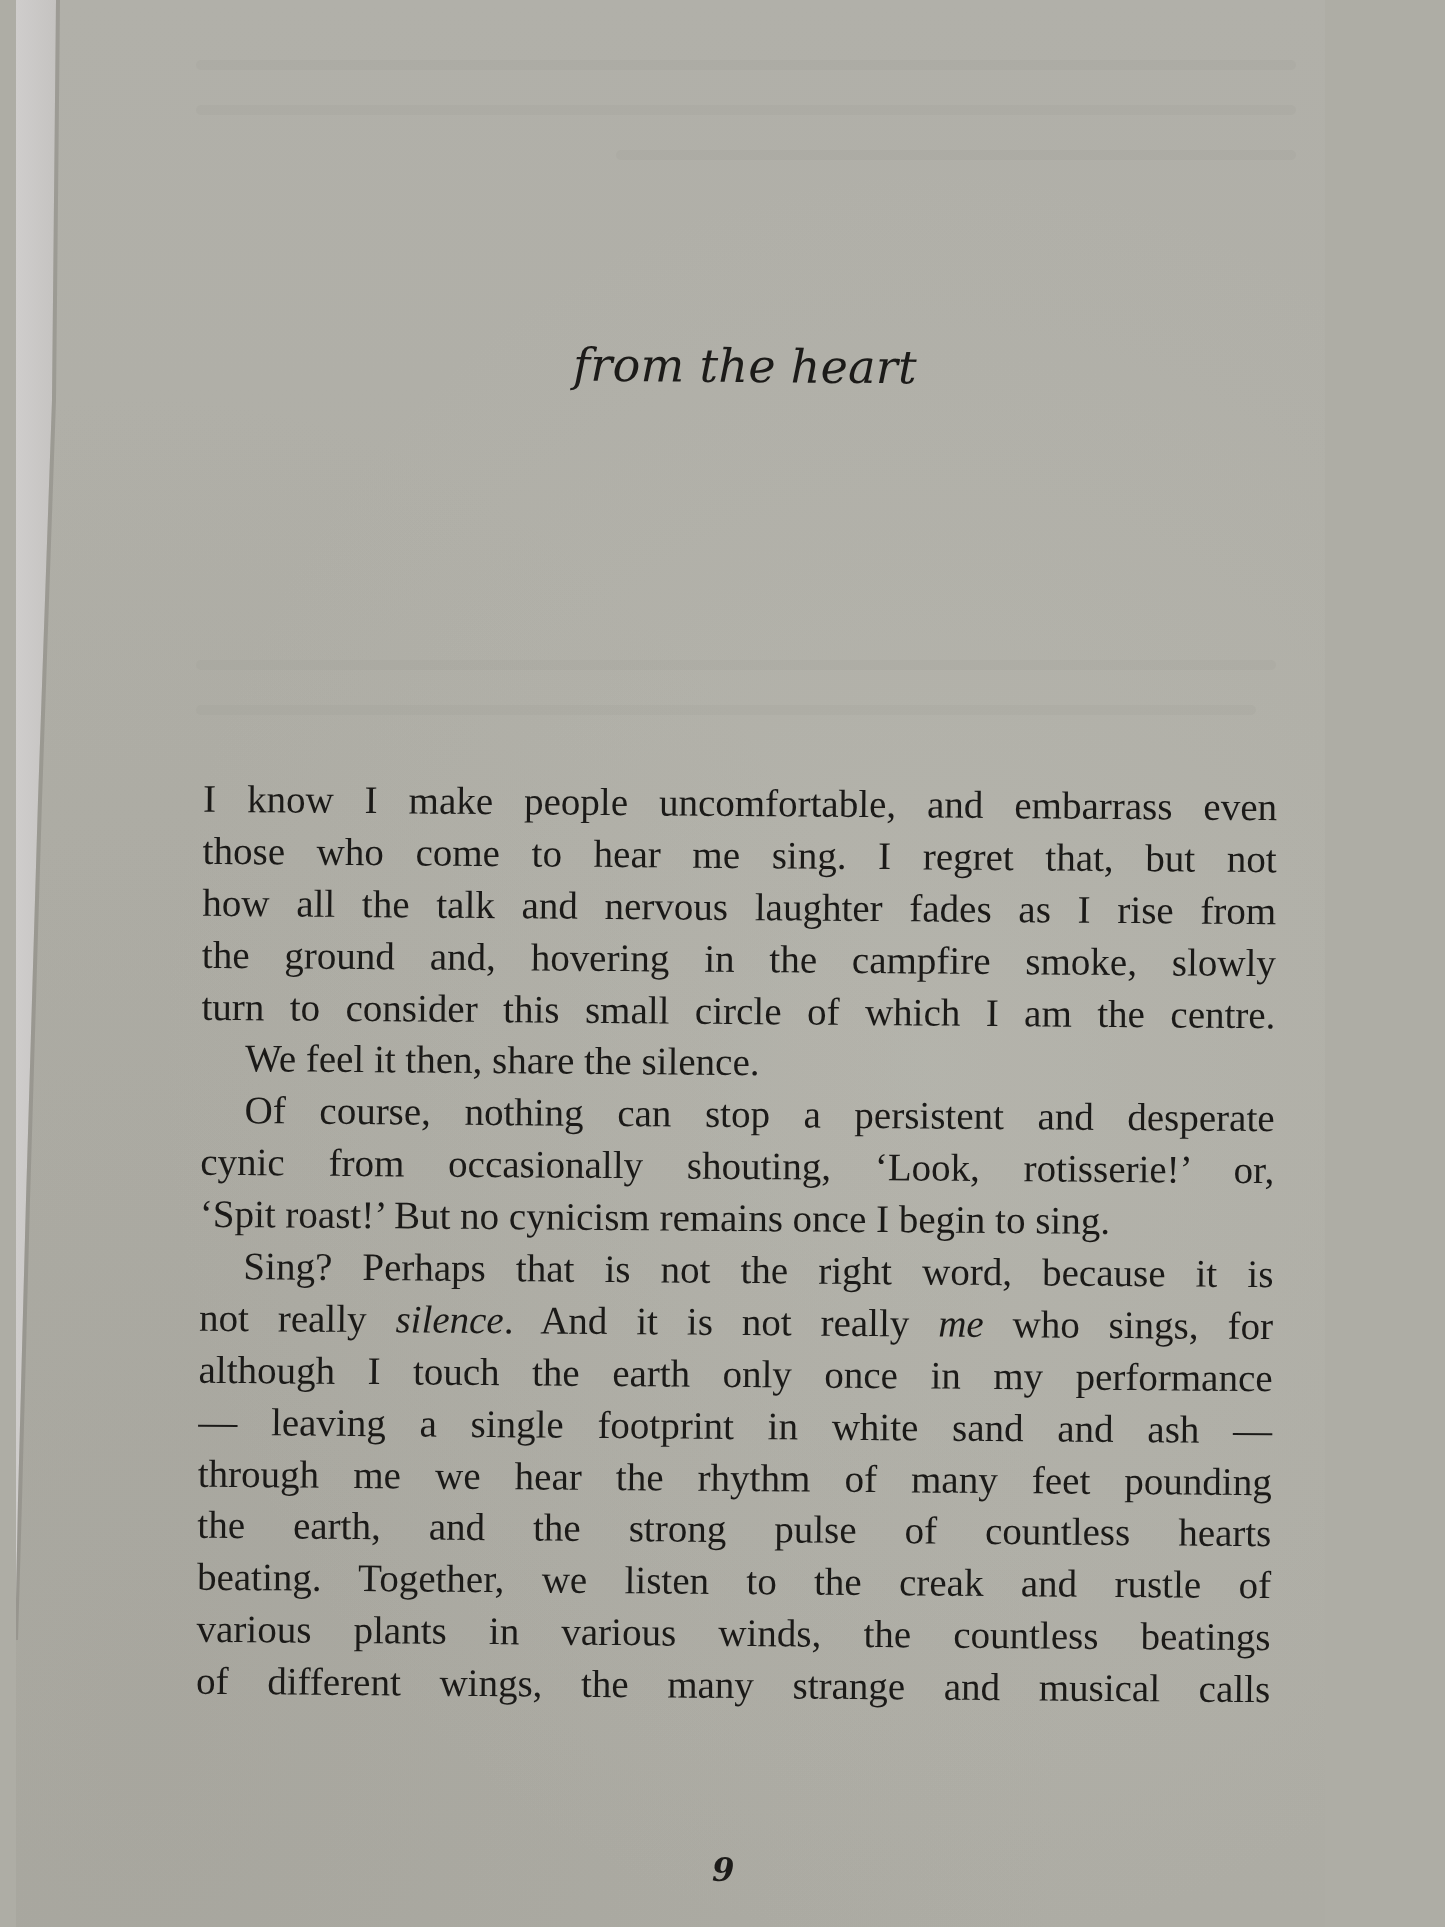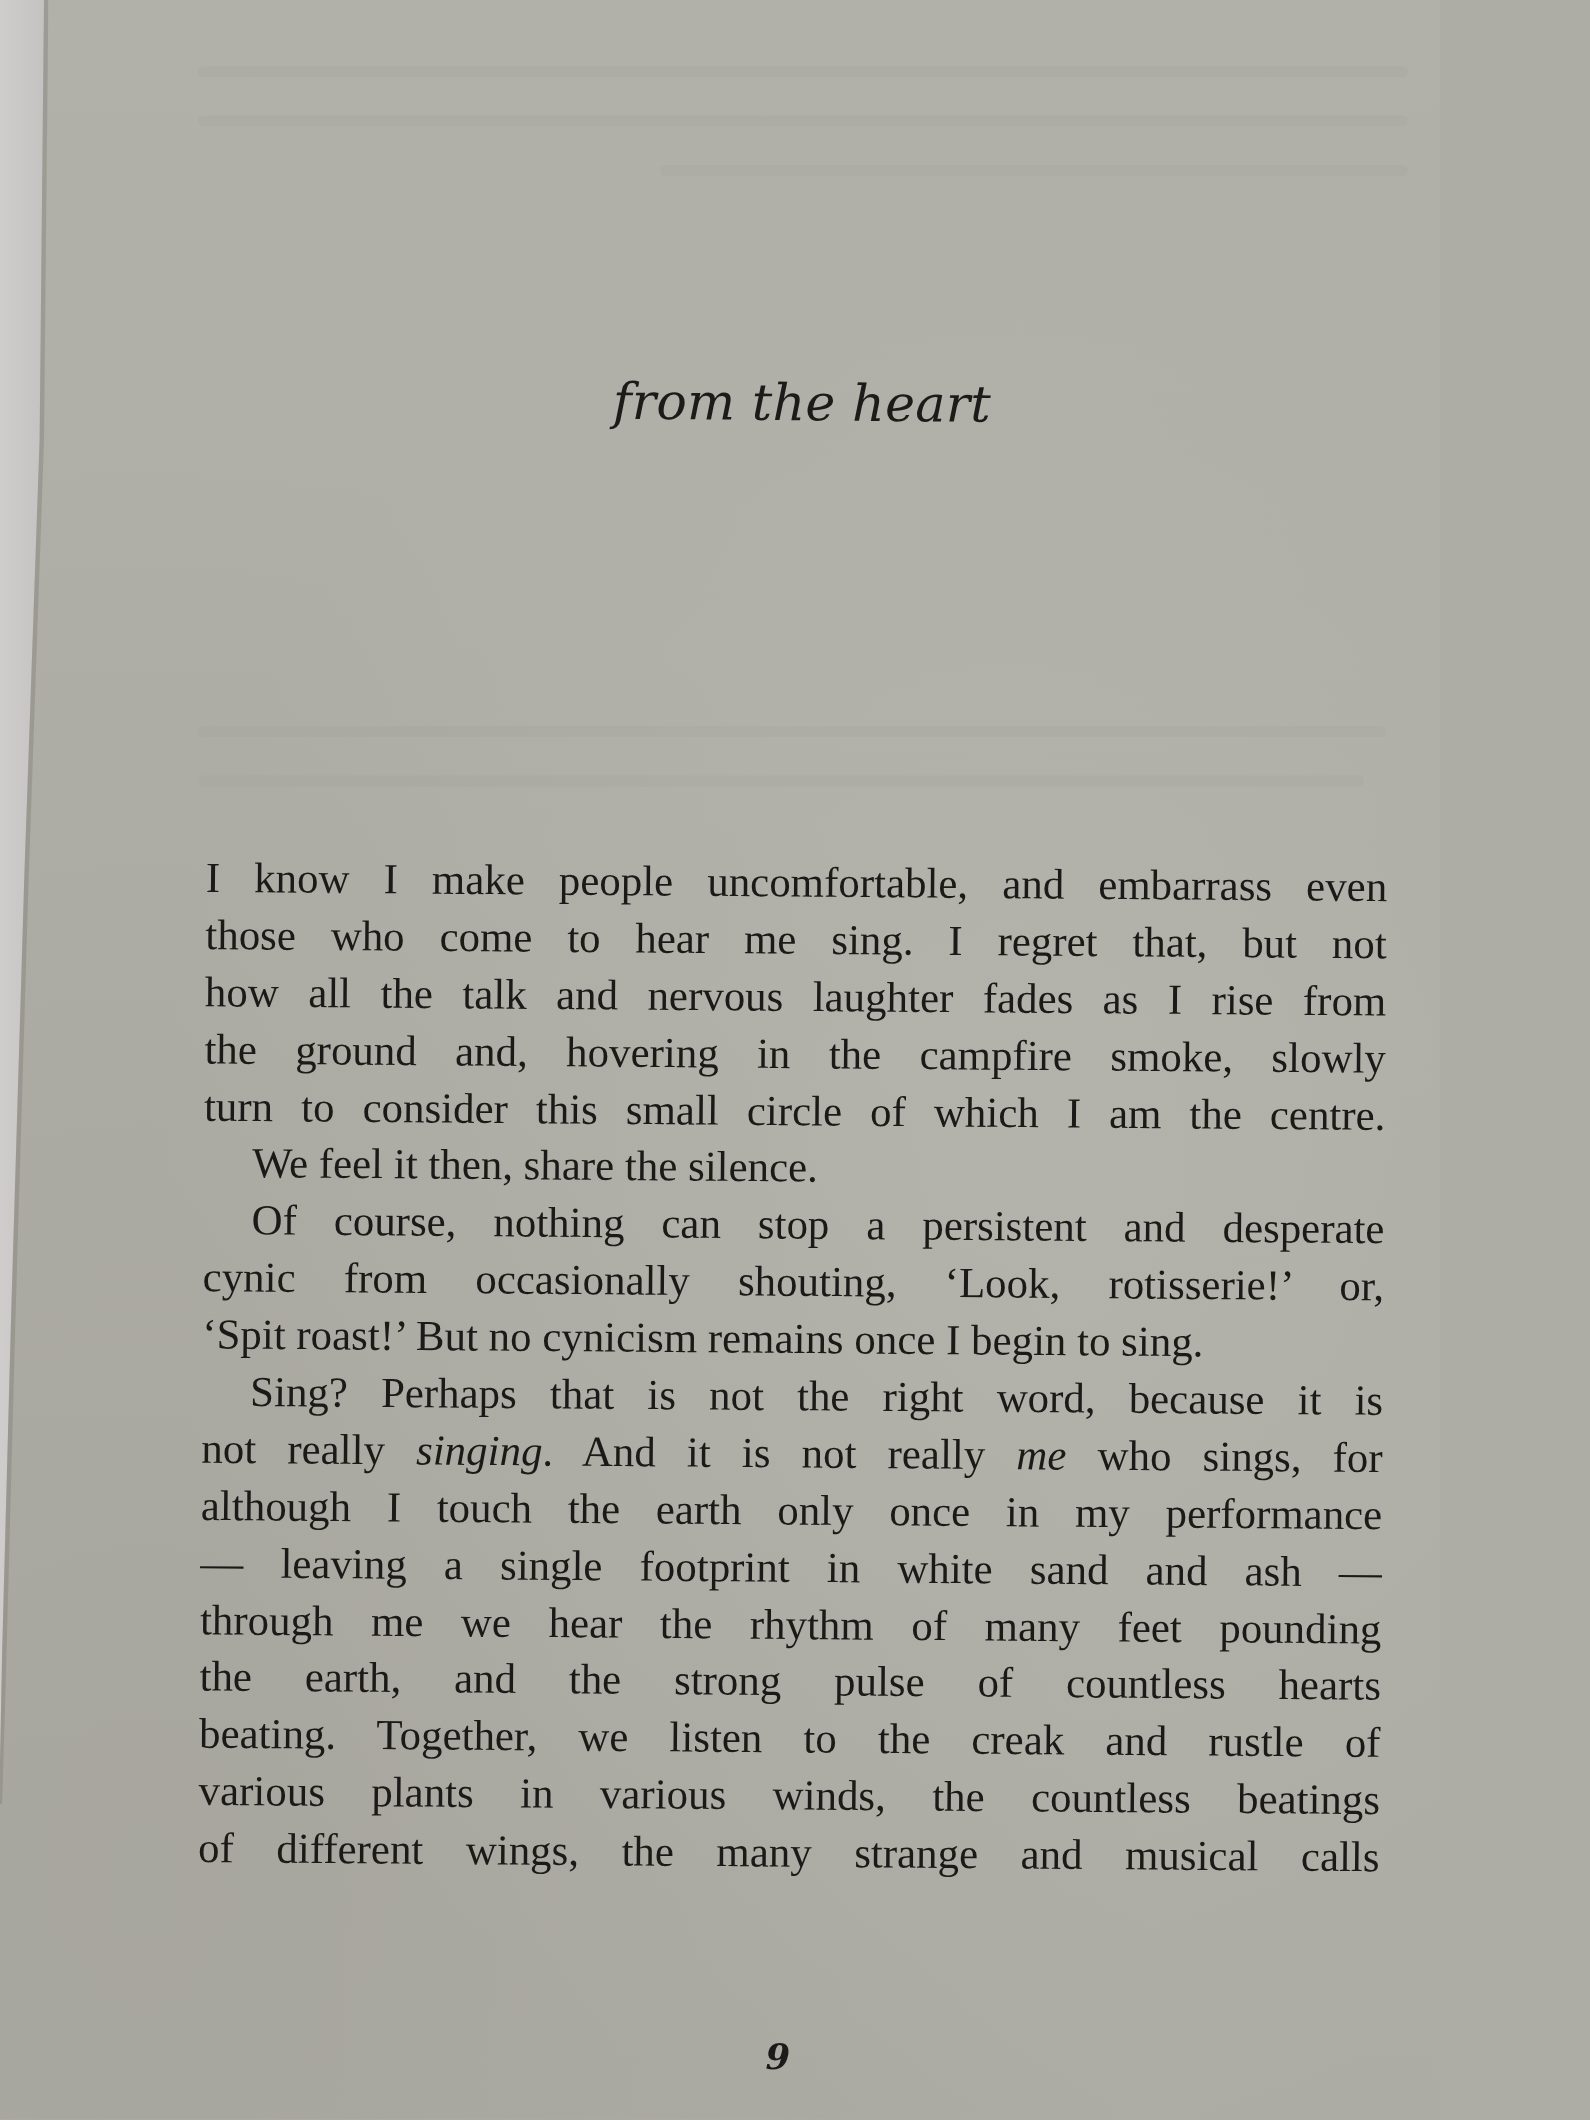--- a/index.html
+++ b/index.html
@@ -8,21 +8,21 @@
     }
     body {
       width: 1445px;
       height: 1927px;
       overflow: hidden;
       position: relative;
       background: #aeada5;
     }
     .photo {
       position: absolute;
-      left: 0; top: 0;
+      left: 16px; top: 0;
       width: 1309px;
       height: 1927px;
       overflow: hidden;
       background:
         radial-gradient(ellipse at 70% 55%, rgba(190,190,182,0.35) 0%, rgba(190,190,182,0) 60%),
         radial-gradient(ellipse at 10% 90%, rgba(150,148,140,0.25) 0%, rgba(150,148,140,0) 55%),
         linear-gradient(180deg, #b1b0a9 0%, #afaea6 40%, #adaca4 100%);
     }
     
     .page-edge {
@@ -154,21 +154,21 @@
       </div>
 
       <div>
         <span class="line indent">Of course, nothing can stop a persistent and desperate</span>
         <span class="line">cynic from occasionally shouting, ‘Look, rotisserie!’ or,</span>
         <span class="line last">‘Spit roast!’ But no cynicism remains once I begin to sing.</span>
       </div>
 
       <div>
         <span class="line indent">Sing? Perhaps that is not the right word, because it is</span>
-        <span class="line"><span>not really </span><em>singing</em><span>. And it is not really </span><em>me</em><span> who sings, for</span></span>
+        <span class="line"><span>not really </span><em>silence</em><span>. And it is not really </span><em>me</em><span> who sings, for</span></span>
         <span class="line">although I touch the earth only once in my performance</span>
         <span class="line">— leaving a single footprint in white sand and ash —</span>
         <span class="line">through me we hear the rhythm of many feet pounding</span>
         <span class="line">the earth, and the strong pulse of countless hearts</span>
         <span class="line">beating. Together, we listen to the creak and rustle of</span>
         <span class="line">various plants in various winds, the countless beatings</span>
         <span class="line">of different wings, the many strange and musical calls</span>
       </div>
     </div>
 

